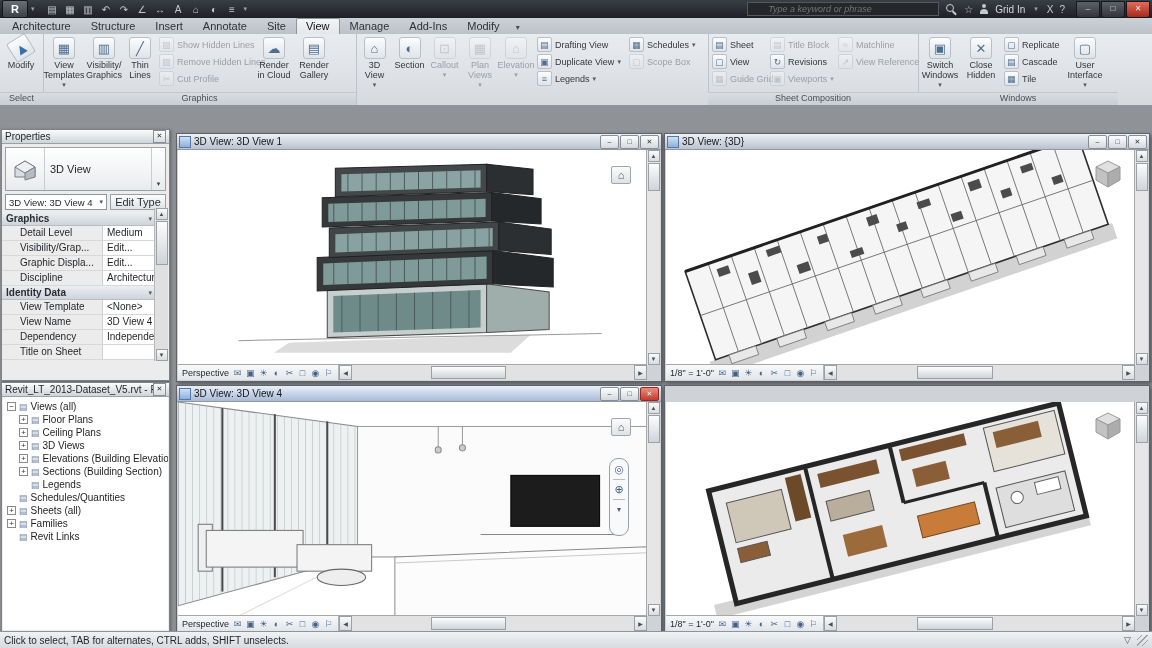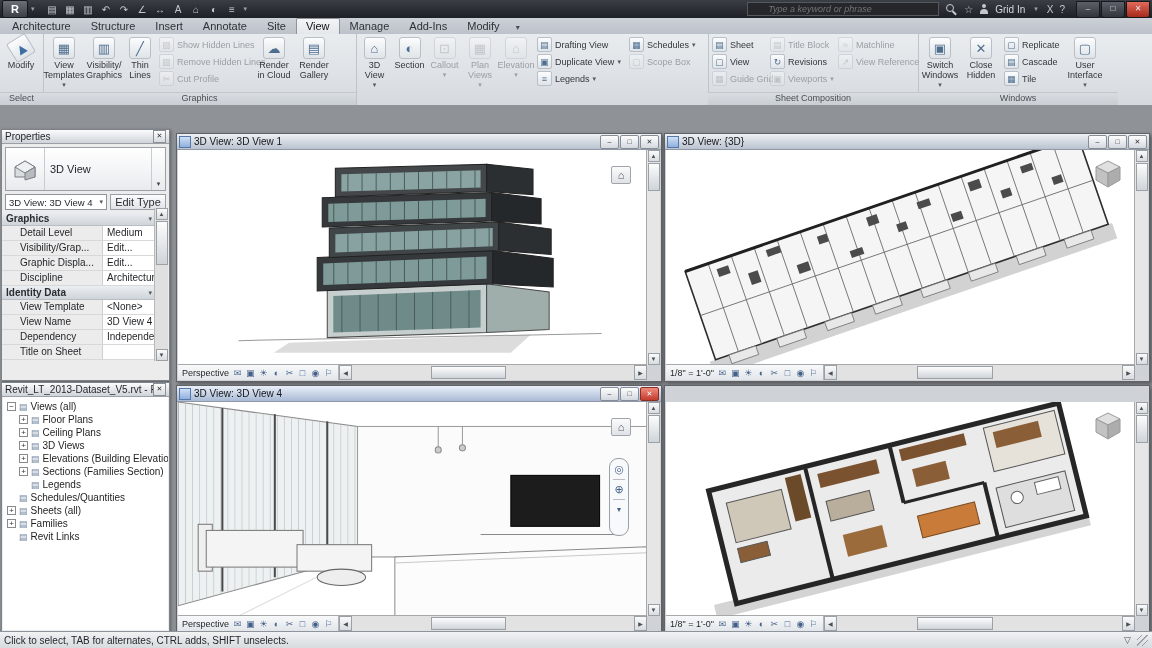--- a/index.html
+++ b/index.html
@@ -494,21 +494,21 @@
             <span>3D Views</span>
           </div>
           <div class="trow" style="padding-left: 16px;">
             <span class="ttog">+</span>
             <span class="ticon">▤</span>
             <span>Elevations (Building Elevation)</span>
           </div>
           <div class="trow" style="padding-left: 16px;">
             <span class="ttog">+</span>
             <span class="ticon">▤</span>
-            <span>Sections (Families Section)</span>
+            <span>Sections (Building Section)</span>
           </div>
           <div class="trow" style="padding-left: 16px;">
             <span class="ttog empty"></span>
             <span class="ticon">▤</span>
             <span>Legends</span>
           </div>
           <div class="trow" style="padding-left: 4px;">
             <span class="ttog empty"></span>
             <span class="ticon">▤</span>
             <span>Schedules/Quantities</span>

